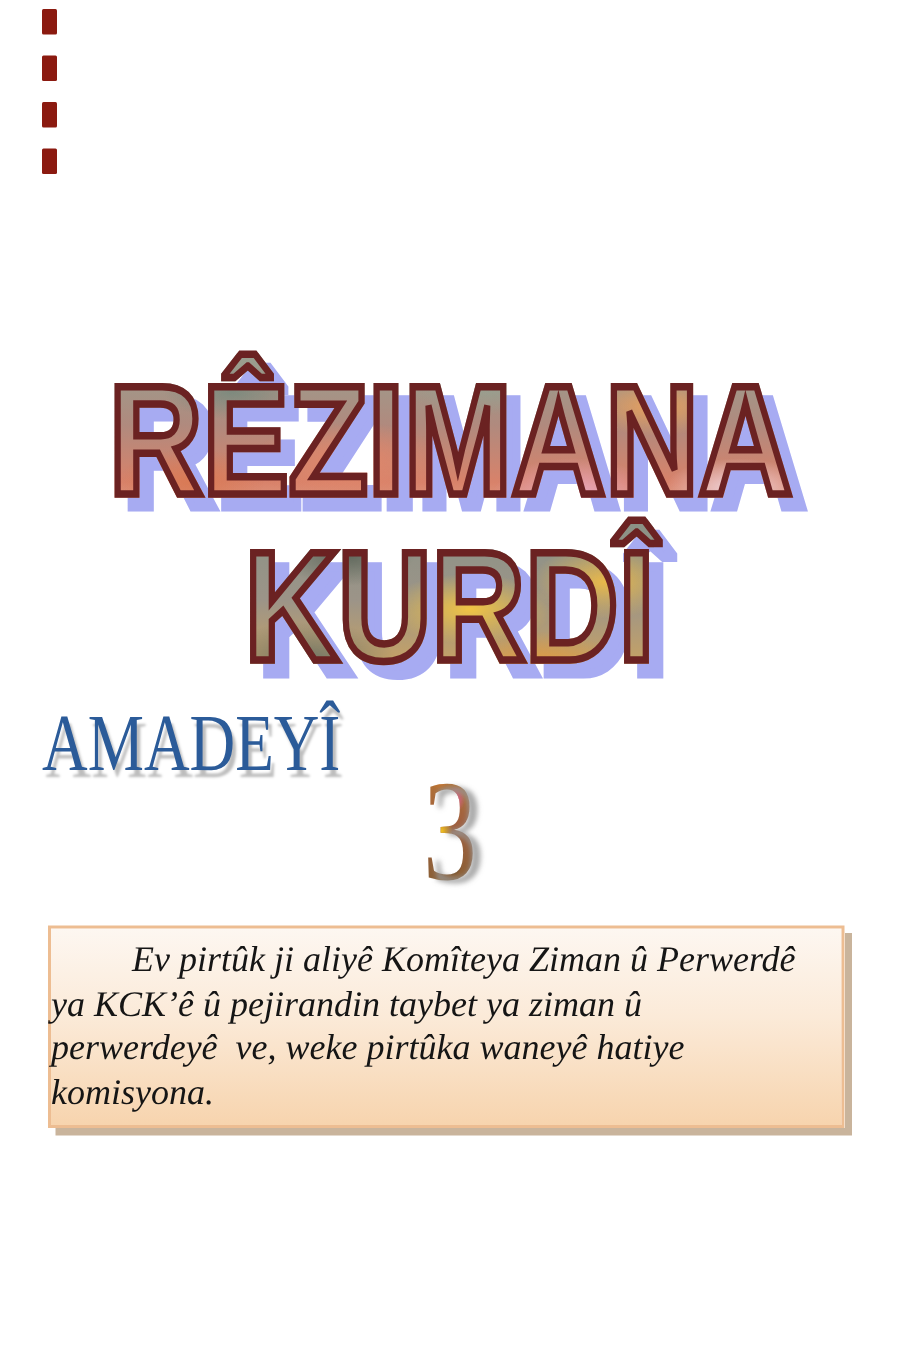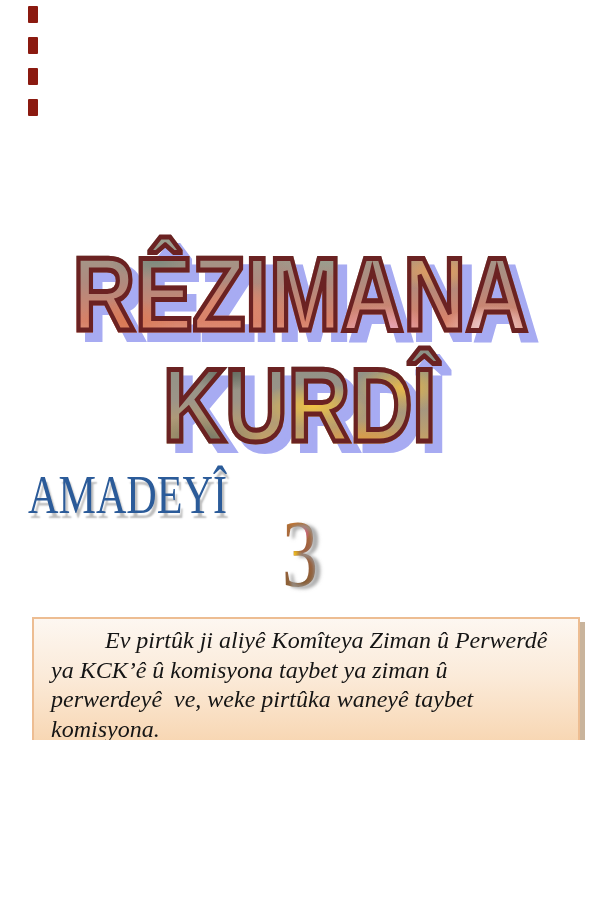--- a/index.html
+++ b/index.html
@@ -1,16 +1,16 @@
 <!DOCTYPE html>
 <html><head>
 <meta charset="utf-8">
 <style>
   html,body{margin:0;padding:0;background:#ffffff;}
-  .page{position:relative;width:600px;height:740px;background:#ffffff;overflow:hidden;
+  .page{position:relative;width:600px;height:900px;background:#ffffff;overflow:hidden;
         font-family:"Liberation Sans",sans-serif;text-decoration:underline;}
 
   
   .corner-mark{position:absolute;left:28px;width:10px;height:17px;background:#8b1a10;border-radius:1px;}
   .cm1{top:6px;} .cm2{top:37px;} .cm3{top:68px;} .cm4{top:99px;}
 
   
   .wa-row{position:absolute;left:0;right:0;display:flex;justify-content:center;}
   .wa-row1{top:235px;}
   .wa-row2{top:346px;}
@@ -58,21 +58,21 @@
               radial-gradient(circle 12px at 30% 88%, #e8a030 0%, rgba(232,160,48,0) 80%),
               linear-gradient(180deg, #c08030 0%, #a06040 45%, #806030 100%);
             -webkit-background-clip:text;background-clip:text;
             text-shadow:7px 2px 4px rgba(150,150,150,0.8);}
 
   
   .approval-box{position:absolute;left:32px;top:617px;width:518px;height:124px;
             border:2px solid #edbd92;
             background:linear-gradient(180deg,#fdf7f1 0%, #fbead8 45%, #f7d4ae 100%);
             box-shadow:5px 5px 0 #c9b49c;
-            padding:7px 9px 0 17px;}
+            padding:7px 9px 0 0;}
   .approval-line{font-family:"Liberation Serif",serif;font-style:italic;font-size:24px;
             line-height:29.5px;color:#151515;white-space:pre;}
   .approval-line.indent{text-indent:54px;}
 </style>
 </head>
 <body>
 
 <div class="page">
 
   <div class="corner-mark cm1"></div>
@@ -97,18 +97,18 @@
   <div class="subtitle-row">
     <div class="subtitle">AMADEYÎ</div>
   </div>
 
   <div class="level-row">
     <div class="level-number">3</div>
   </div>
 
   <div class="approval-box">
     <div class="approval-line indent">Ev pirtûk ji aliyê Komîteya Ziman û Perwerdê</div>
-    <div class="approval-line">ya KCK’ê û komisyona taybet ya ziman û</div>
-    <div class="approval-line">perwerdeyê  ve, weke pirtûka waneyê taybet</div>
+    <div class="approval-line">ya KCK’ê û pejirandin taybet ya ziman û</div>
+    <div class="approval-line">perwerdeyê  ve, weke pirtûka waneyê hatiye</div>
     <div class="approval-line">komisyona.</div>
   </div>
 
 </div>
 
 </body></html>

